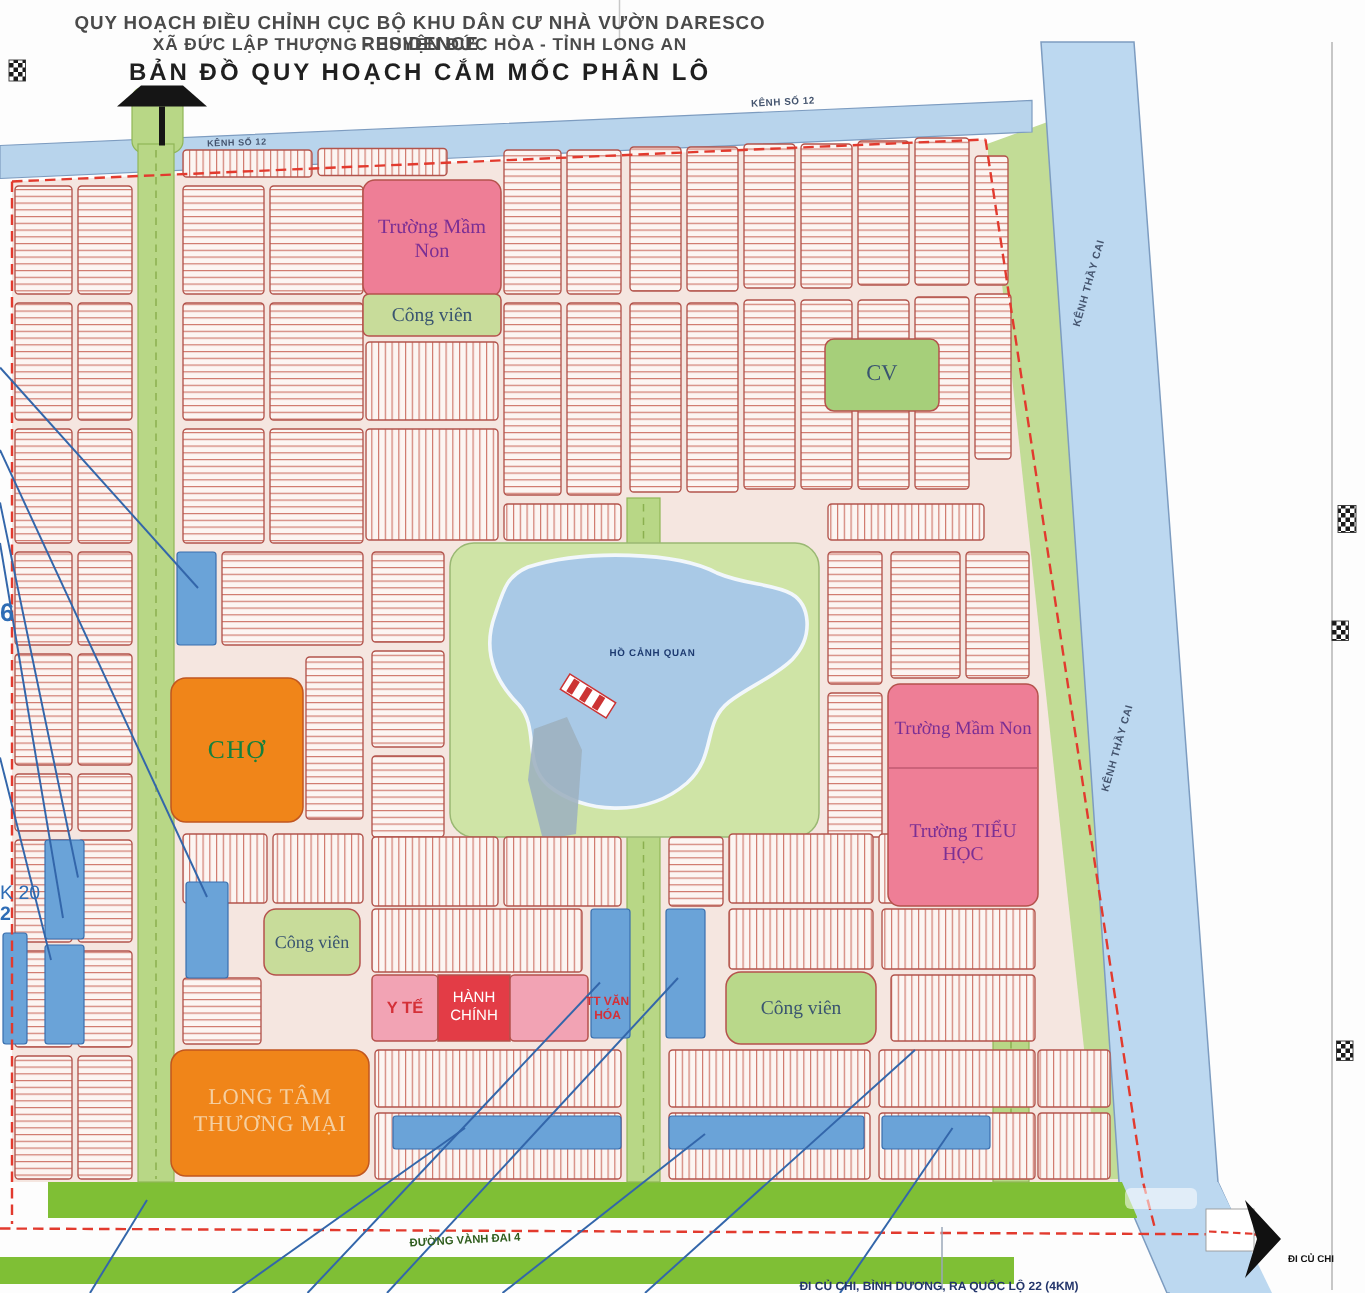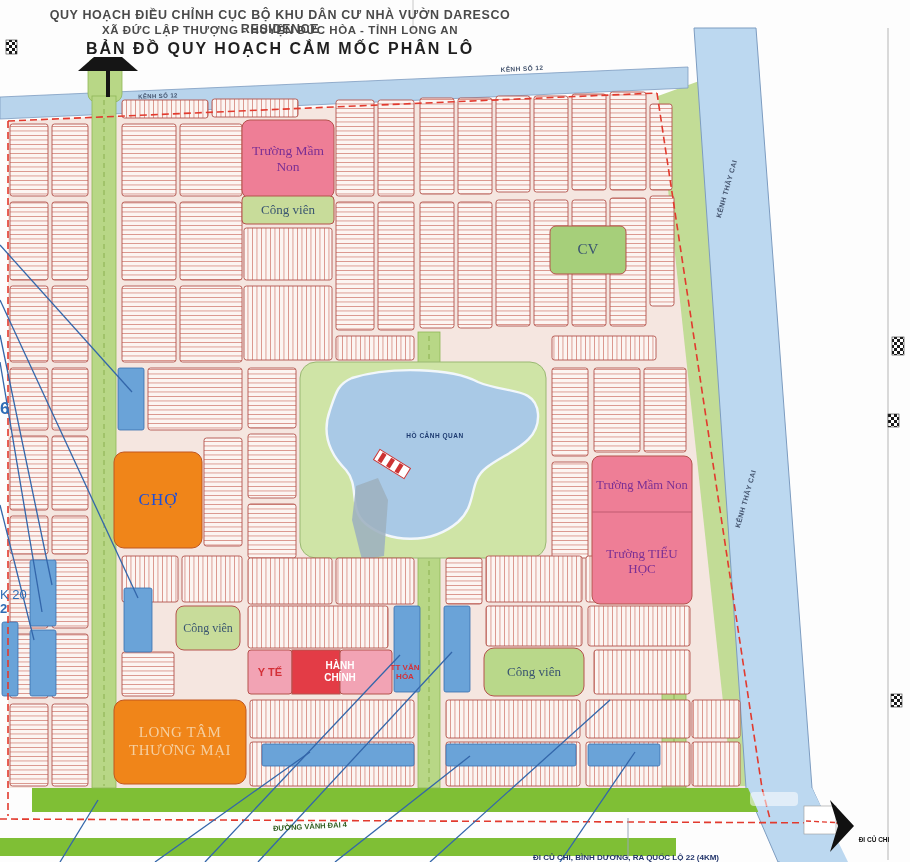--- a/index.html
+++ b/index.html
@@ -231,26 +231,26 @@
 
 <div class="lbl tiny" style="left:134px;top:92px;width:48px;height:10px;font-size:6px;transform:rotate(-2deg);">KÊNH SỐ 12</div>
 <div class="lbl tiny" style="left:496px;top:64px;width:52px;height:10px;transform:rotate(-3deg);">KÊNH SỐ 12</div>
 <div class="lbl tiny rot" style="left:687px;top:182px;width:80px;height:14px;font-size:7px;">KÊNH THẦY CAI</div>
 <div class="lbl tiny rot" style="left:706px;top:492px;width:80px;height:14px;font-size:7px;">KÊNH THẦY CAI</div>
 <div class="lbl" style="left:398px;top:430px;width:74px;height:12px;font-size:6.5px;font-weight:bold;color:#1d3a70;letter-spacing:.5px;">HỒ CẢNH QUAN</div>
 
 <div class="lbl serif purple" style="left:246px;top:128px;width:84px;height:62px;font-size:13.5px;">Trường Mầm Non</div>
 <div class="lbl serif parktxt" style="left:244px;top:196px;width:88px;height:28px;font-size:13px;">Công viên</div>
 <div class="lbl serif parktxt" style="left:550px;top:226px;width:76px;height:48px;font-size:15px;">CV</div>
-<div class="lbl serif" style="left:116px;top:454px;width:84px;height:92px;font-size:17px;color:#1d4ed8;letter-spacing:1px;">CHỢ</div>
+<div class="lbl serif" style="left:116px;top:454px;width:84px;height:92px;font-size:17px;color:#15803d;letter-spacing:1px;">CHỢ</div>
 <div class="lbl serif purple" style="left:596px;top:462px;width:92px;height:46px;font-size:12.5px;">Trường Mầm Non</div>
 <div class="lbl serif purple" style="left:596px;top:536px;width:92px;height:50px;font-size:13px;">Trường TIỂU HỌC</div>
 <div class="lbl serif parktxt" style="left:176px;top:606px;width:64px;height:44px;font-size:12px;">Công viên</div>
 <div class="lbl" style="left:248px;top:650px;width:44px;height:44px;font-size:11px;font-weight:bold;color:#d43038;">Y TẾ</div>
-<div class="lbl" style="left:292px;top:650px;width:48px;height:44px;font-size:10px;font-weight:bold;color:#ffffff;padding-left:24px;">HÀNH CHÍNH</div>
+<div class="lbl" style="left:292px;top:650px;width:48px;height:44px;font-size:10px;font-weight:normal;color:#ffffff;">HÀNH CHÍNH</div>
 <div class="lbl" style="left:340px;top:650px;width:48px;height:44px;font-size:8px;font-weight:bold;color:#d43038;margin-left:41px;">TT VĂN HÓA</div>
 <div class="lbl serif parktxt" style="left:484px;top:648px;width:100px;height:48px;font-size:13px;">Công viên</div>
 <div class="lbl serif" style="left:118px;top:702px;width:124px;height:80px;font-size:15px;color:#f5cfa0;letter-spacing:.5px;">LONG TÂM THƯƠNG MẠI</div>
 
 <div class="lbl" style="left:252px;top:821px;width:116px;height:12px;font-size:7.5px;font-weight:bold;color:#2f5d1e;transform:rotate(-3deg);">ĐƯỜNG VÀNH ĐAI 4</div>
 <div class="lbl" style="left:494px;top:853px;width:264px;height:9px;font-size:8px;font-weight:bold;color:#23356b;overflow:hidden;">ĐI CỦ CHI, BÌNH DƯƠNG, RA QUỐC LỘ 22 (4KM)</div>
 <div class="lbl" style="left:844px;top:835px;width:60px;height:10px;font-size:6.5px;font-weight:bold;color:#111;">ĐI CỦ CHI</div>
 
 <div class="lbl" style="left:0px;top:400px;width:22px;height:18px;font-size:17px;font-weight:bold;color:#2e6cb5;justify-content:flex-start;">6</div>
 <div class="lbl" style="left:0px;top:588px;width:30px;height:14px;font-size:13px;font-weight:normal;color:#2e6cb5;justify-content:flex-start;">K 20</div>

